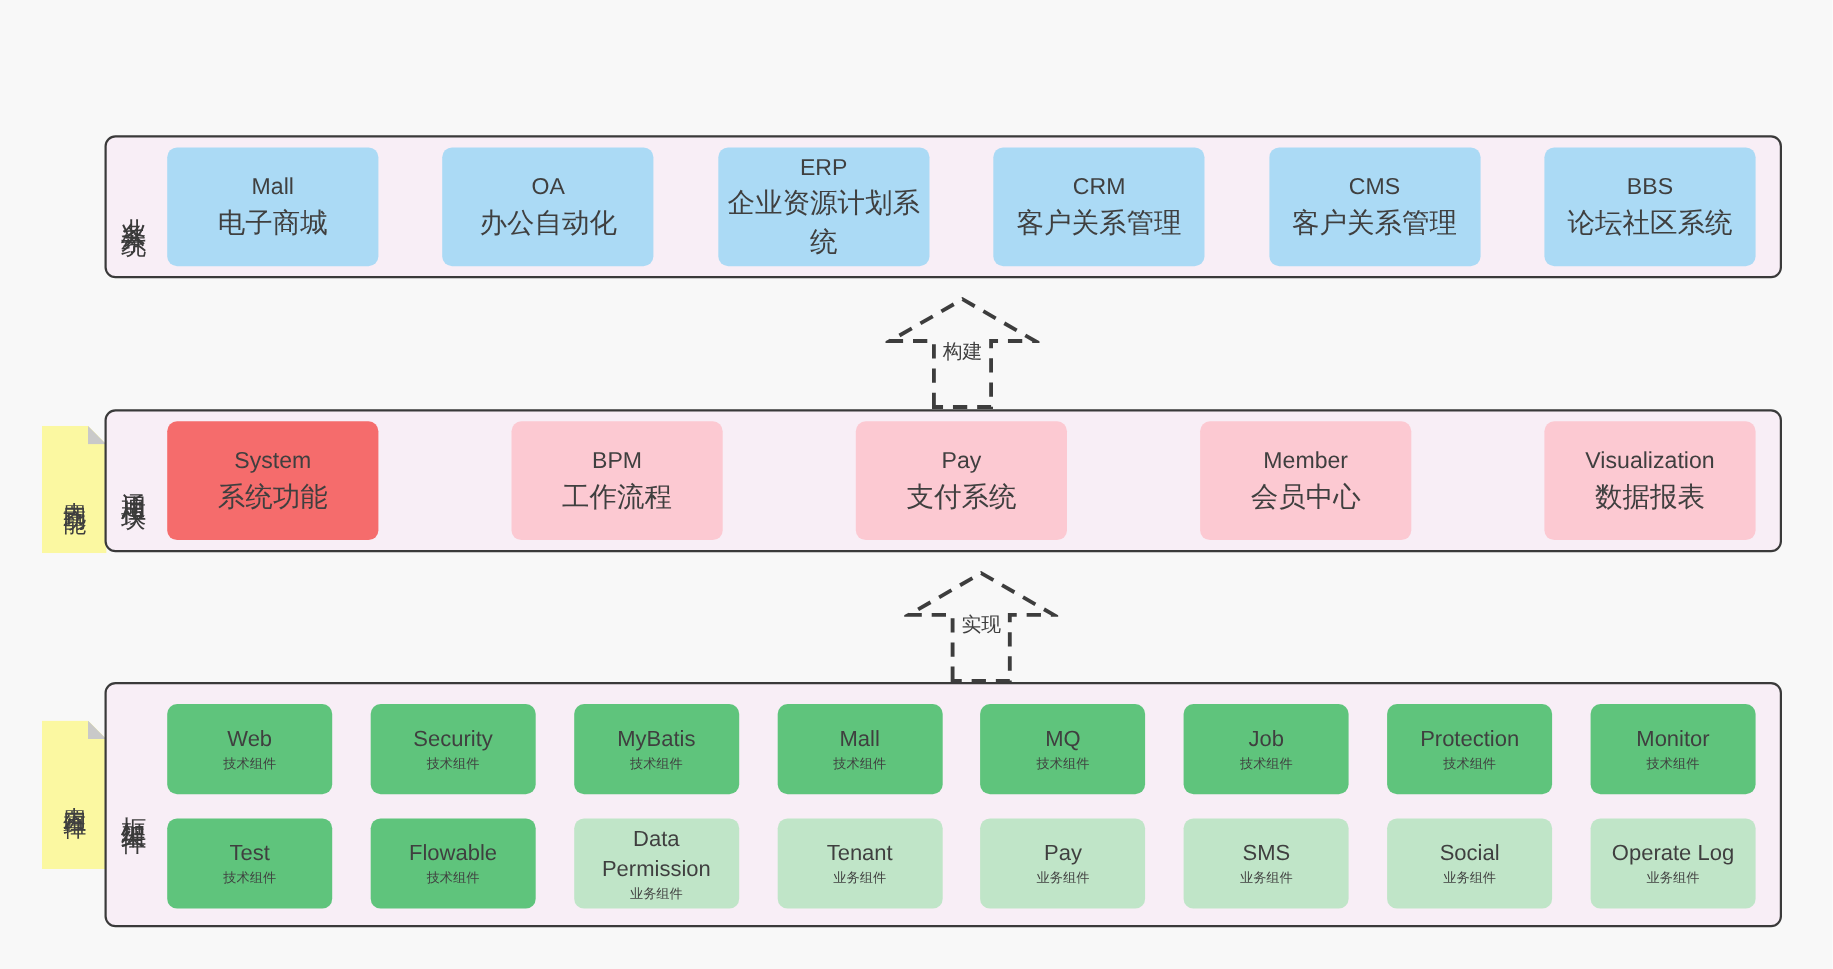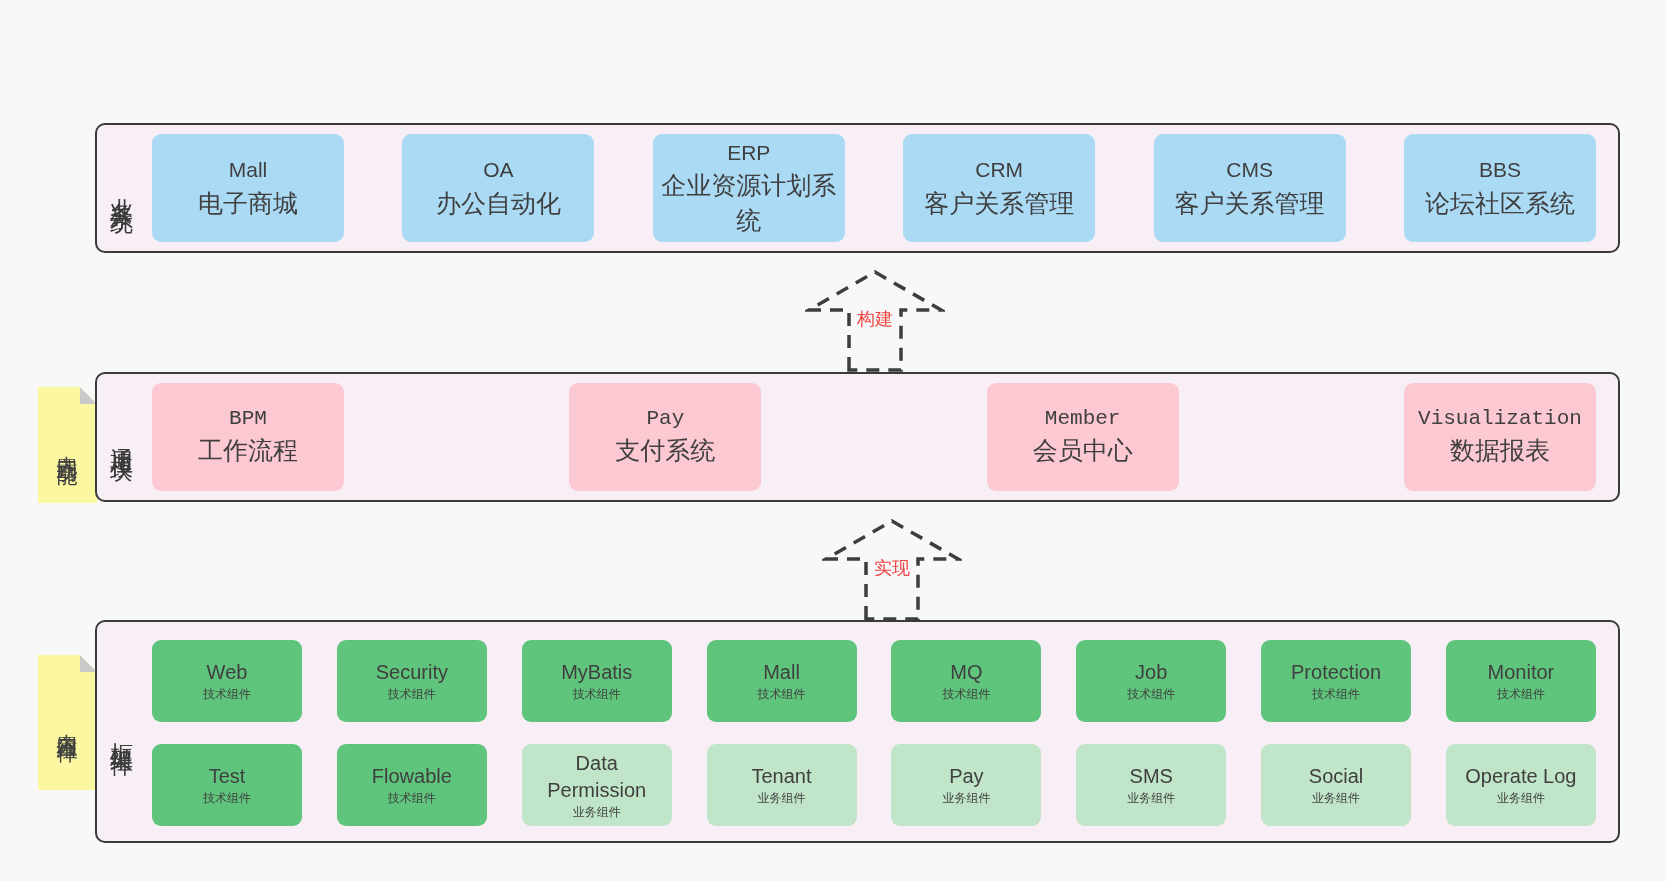--- a/index.html
+++ b/index.html
@@ -30,21 +30,21 @@
     box-sizing:border-box; border-radius:9px; padding:4px 6px;
     display:flex; flex-direction:column; align-items:center; justify-content:center;
     text-align:center; color:#3f3f3f;
   }
   .box .box-title { font-size:21px; line-height:1.45; }
   .box .box-sub   { font-size:25px; line-height:1.4; }
   .b6 { width:192px; height:108px; }
 
   .blue  { background:#abdaf5; }
   .red   { background:#f56c6c; }
-  .pink  { background:#fcc9d2;font-family:Liberation Mono, monospace; }
+  .pink  { background:#fcc9d2; }
   .green { background:#5fc47c;align-items:center; }
   .lightgreen { background:#c0e5c8; }
 
   .box-row3 {
     position:absolute; left:55px; right:22px;
     display:flex; justify-content:space-between;
   }
   #band3-row1 { top:18px; }
   #band3-row2 { top:122px; }
   .b8 { width:150px; height:82px; }
@@ -67,21 +67,21 @@
     background:#c9c9c9; clip-path:polygon(0 0, 100% 100%, 0 100%);
   }
 
   .arrow { position:absolute; width:140px; height:104px; z-index:1; }
   #arrow1 { left:805px; top:268px; }
   #arrow2 { left:822px; top:517px; }
   .arrow svg { display:block; }
   .arrow-label {
     position:absolute; left:50%; top:38px; transform:translateX(-50%);
     background:#f8f8f8; padding:1px 4px;
-    font-size:18px; color:#ef4444; white-space:nowrap;
+    font-size:18px; color:#404040; white-space:nowrap;
   }
 </style>
 </head>
 <body>
 
 <div id="canvas">
 
   <div class="band" id="band1">
     <div class="band-label">业务系统</div>
     <div class="box-row">
@@ -120,20 +120,24 @@
   </div>
 
   <div class="sticky" id="sticky1">
     <div class="fold"></div>
     <div class="sticky-text">内置功能</div>
   </div>
 
   <div class="band" id="band2">
     <div class="band-label">通用模块</div>
     <div class="box-row">
+      <div class="box b6 red">
+        <div class="box-title">System</div>
+        <div class="box-sub">系统功能</div>
+      </div>
       <div class="box b6 pink">
         <div class="box-title">BPM</div>
         <div class="box-sub">工作流程</div>
       </div>
       <div class="box b6 pink">
         <div class="box-title">Pay</div>
         <div class="box-sub">支付系统</div>
       </div>
       <div class="box b6 pink">
         <div class="box-title">Member</div>

